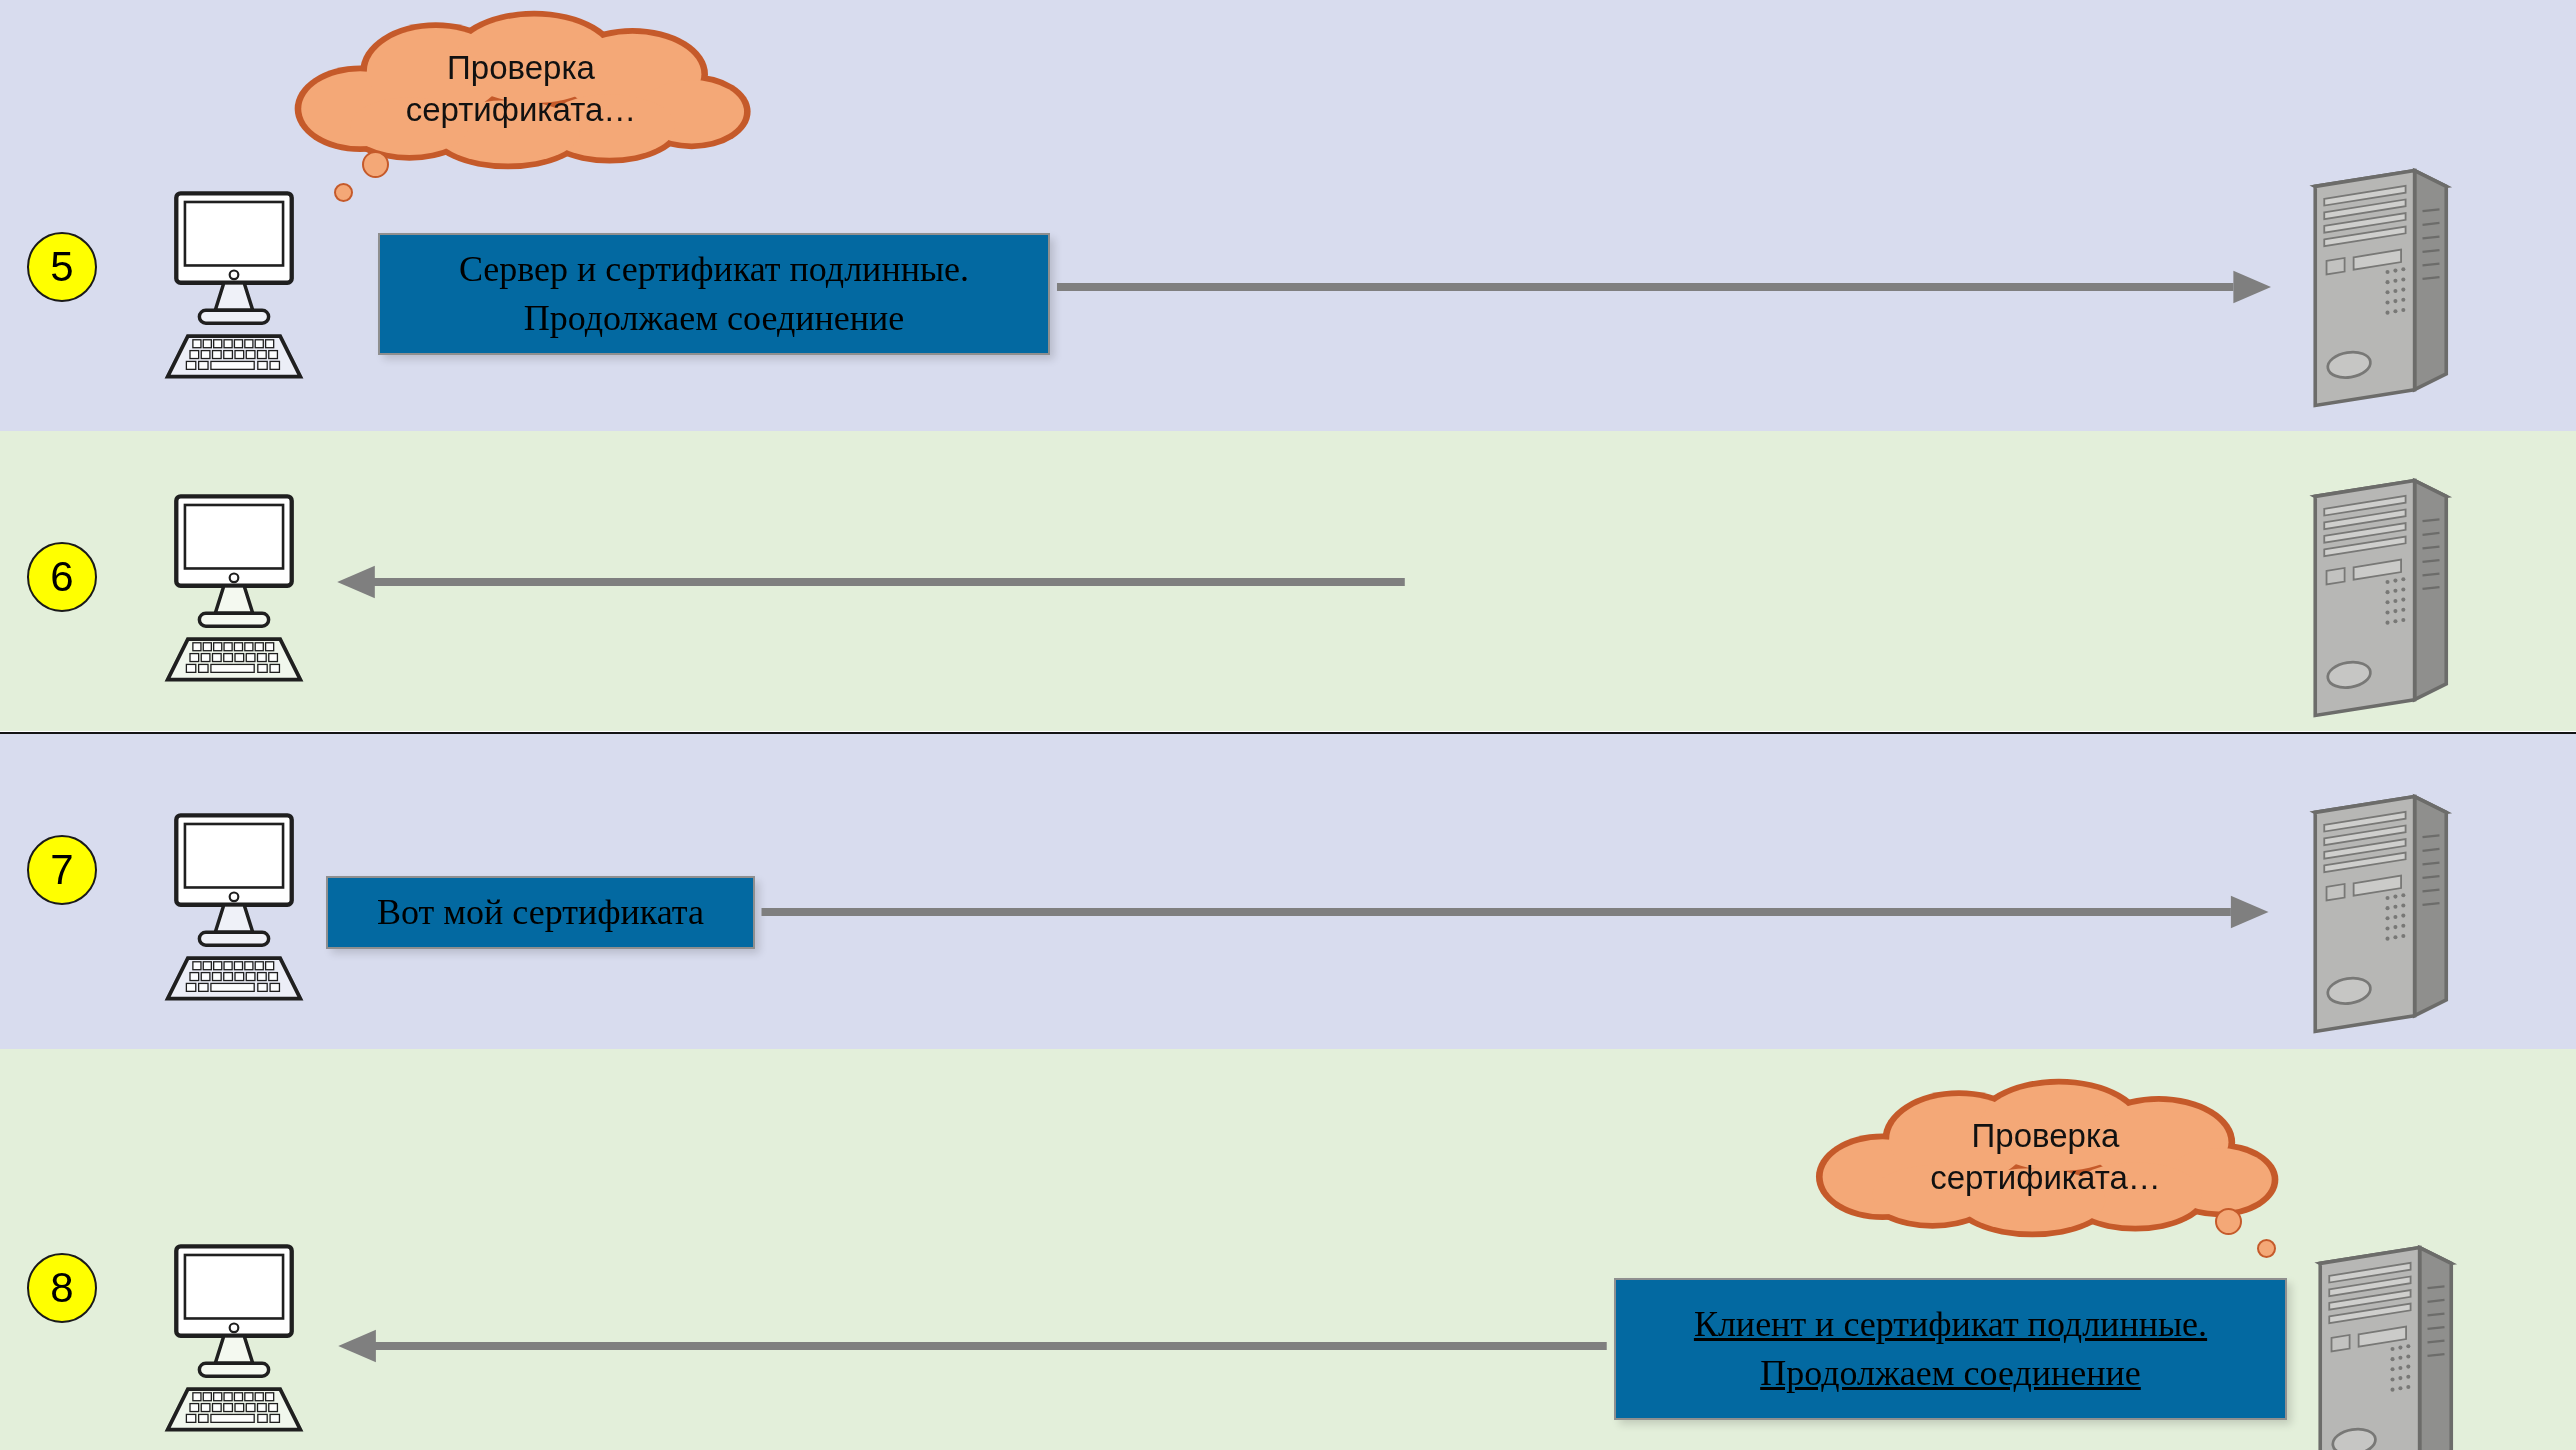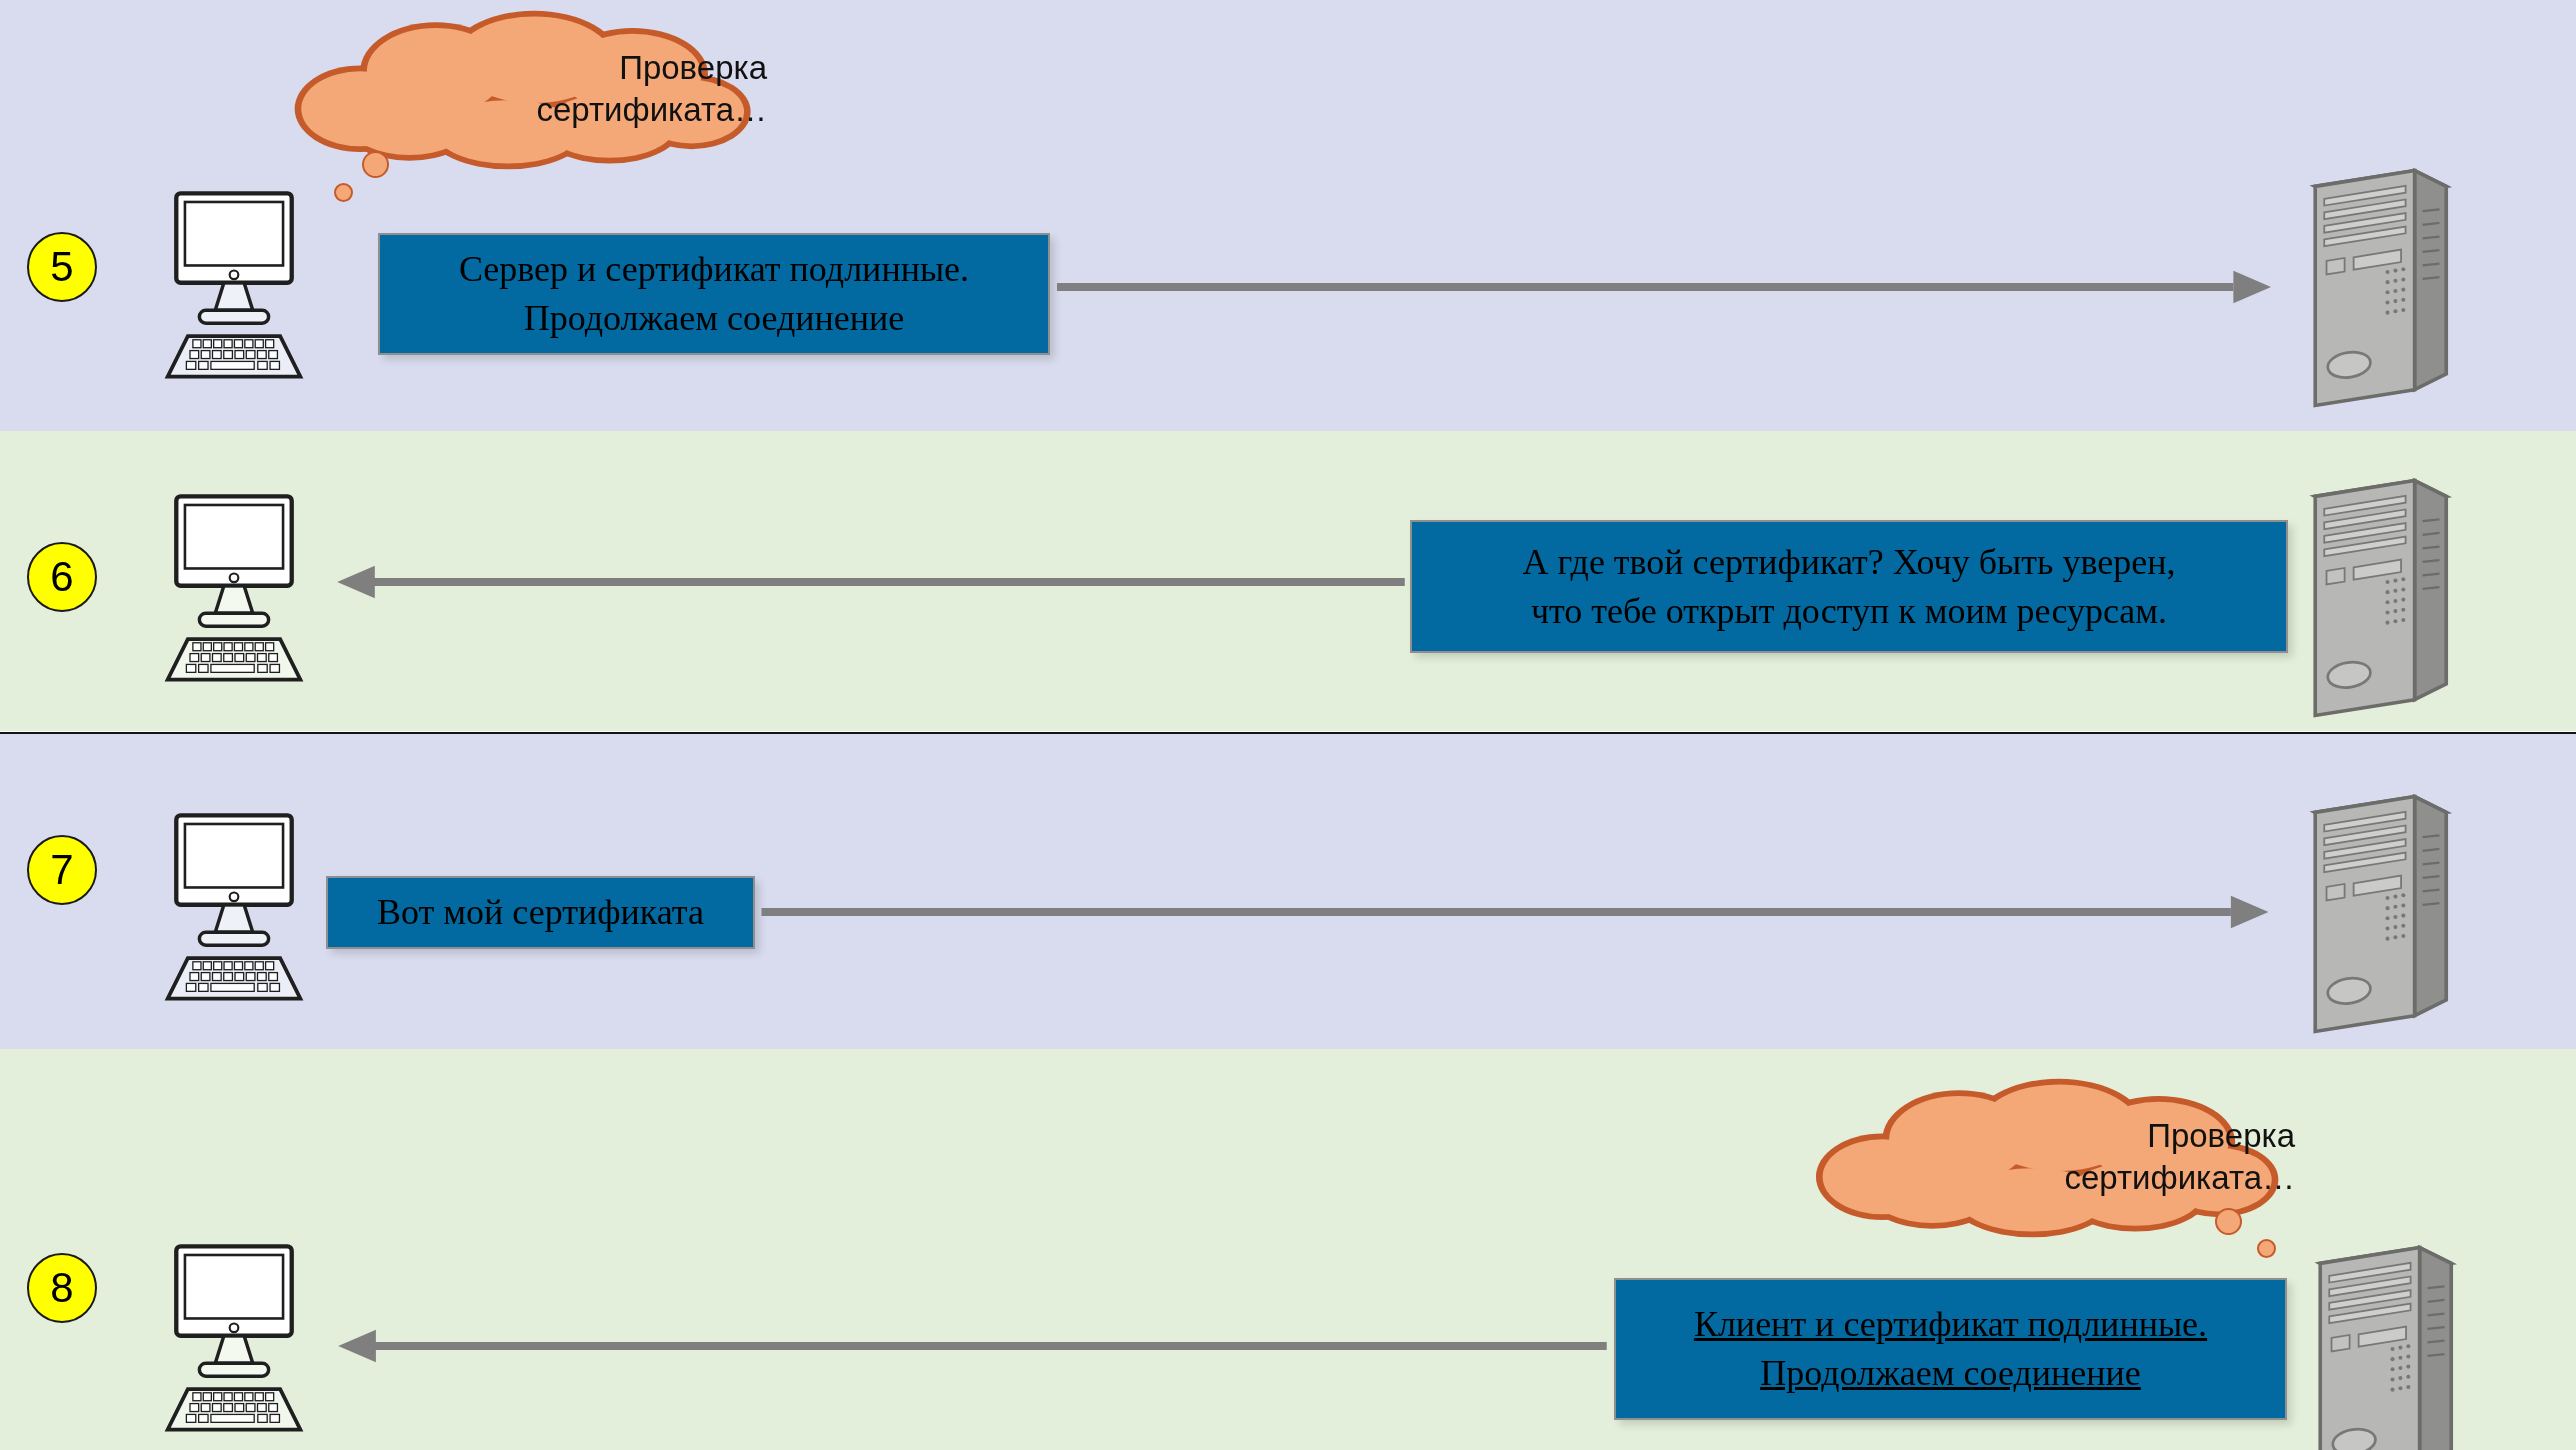--- a/index.html
+++ b/index.html
@@ -53,21 +53,21 @@
   #arrow5 { left:1050px; top:265px;  }
   #arrow6 { left:331px;  top:560px;  }
   #arrow7 { left:753px; top:890px; }
   #arrow8 { left:331px;  top:1324px; }
 
   .cloud { position:absolute; }
   #cloud5 { left:275px;  top:4.7px;    width:492px; height:173px; }
   #cloud8 { left:1796px; top:1073px; width:499px; height:173px; }
   .cloud svg { position:absolute; left:0; top:0; width:100%; height:100%; }
   .cloud-text {
-    position:absolute; left:0; right:0; top:42px; text-align:right;
+    position:absolute; left:0; right:0; top:42px; text-align:center;
     font-size:33px; line-height:1.28; white-space:pre-line; color:#111111;
   }
   .bubble {
     position:absolute; border-radius:50%; background:#f4a877;
     border:2.9px solid #c55a2a; box-sizing:border-box;
   }
   #bub5a { left:362px;  top:151px;  width:27px; height:27px; }
   #bub5b { left:334px;  top:183px;  width:19px; height:19px; }
   #bub8a { left:2215px; top:1208px; width:27px; height:27px; }
   #bub8b { left:2257px; top:1239px; width:19px; height:19px; }
@@ -207,22 +207,20 @@
   <div class="step-num" id="num6">6</div>
   <svg class="icon" id="pc6" viewBox="0 0 120 140">
       <use href="#computer-icon"></use>
     </svg>
 
   <svg class="arrow" id="arrow6" width="1080" height="44" viewBox="0 0 1844 76">
     <polygon points="65,10 0,38 65,66" fill="#7f7f7f"></polygon>
     <line x1="60" y1="38" x2="1844" y2="38" stroke="#7f7f7f" stroke-width="14"></line>
   </svg>
 
-  <div class="msg-box" id="box6">А где твой сертификат? Хочу быть уверен,
-что тебе открыт доступ к моим ресурсам.</div>
   <svg class="icon" id="srv6" viewBox="0 0 72 112">
       <use href="#server-icon"></use>
     </svg>
 
   <div class="step-num" id="num7">7</div>
   <svg class="icon" id="pc7" viewBox="0 0 120 140">
       <use href="#computer-icon"></use>
     </svg>
 
   <div class="msg-box" id="box7">Вот мой сертификата</div>

